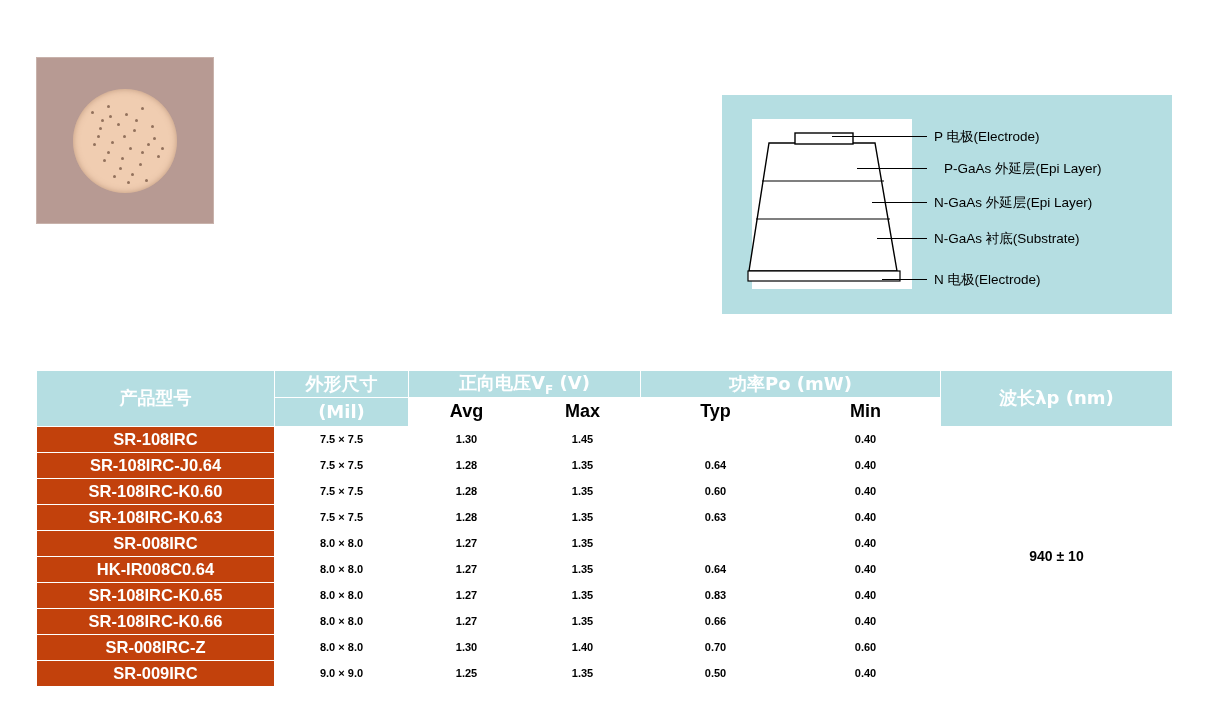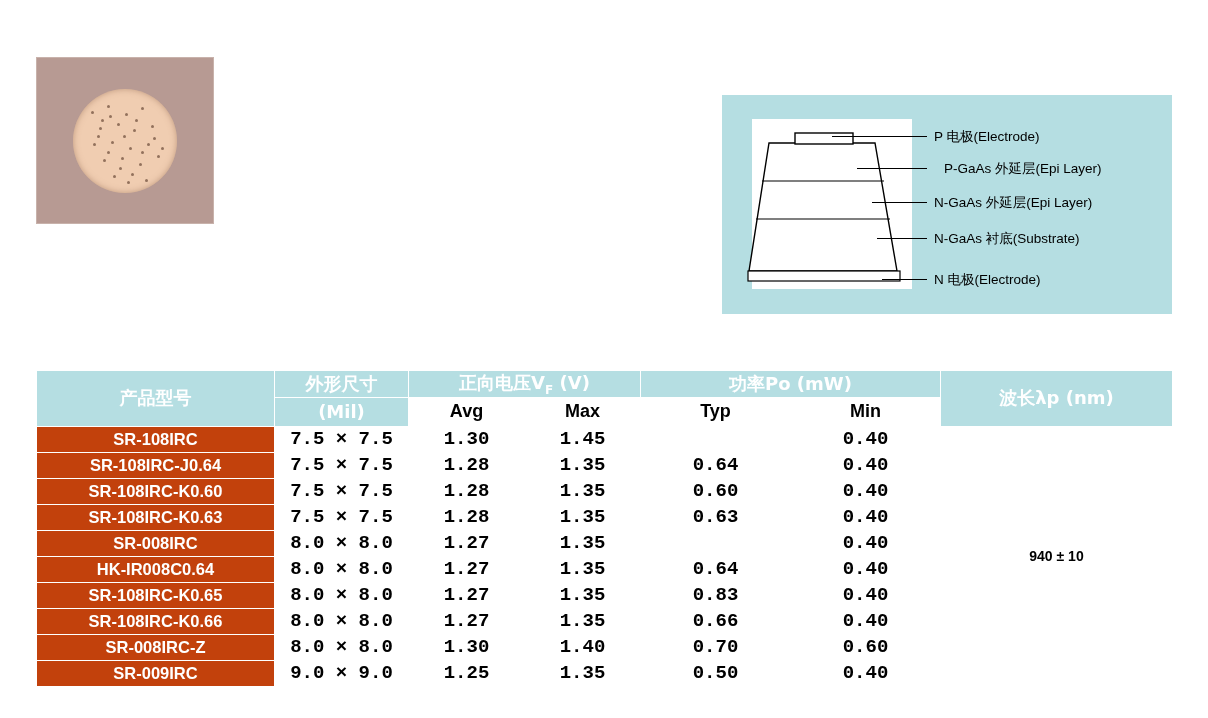--- a/index.html
+++ b/index.html
@@ -150,25 +150,24 @@
   .model-cell {
     background: #c2410c;
     color: #ffffff;
     font-size: 16.5px;
     height: 25px;
     border: 1px solid #ffffff;
   }
   .data-cell {
     background: #ffffff;
     color: #000000;
-    font-size: 19px;
+    font-size: 11px;
     height: 25px;
     border: 1px solid #b5dee2;
     font-weight: normal;
-    font-family: Liberation Mono, monospace;
   }
   .wave-cell {
     background: #ffffff;
     color: #000000;
     font-size: 14px;
     border: 1px solid #b5dee2;
     font-weight: normal;
   }
   .hdr sub { font-size: 12px; }
   .cjk { font-family: "DejaVu Sans", sans-serif; }

